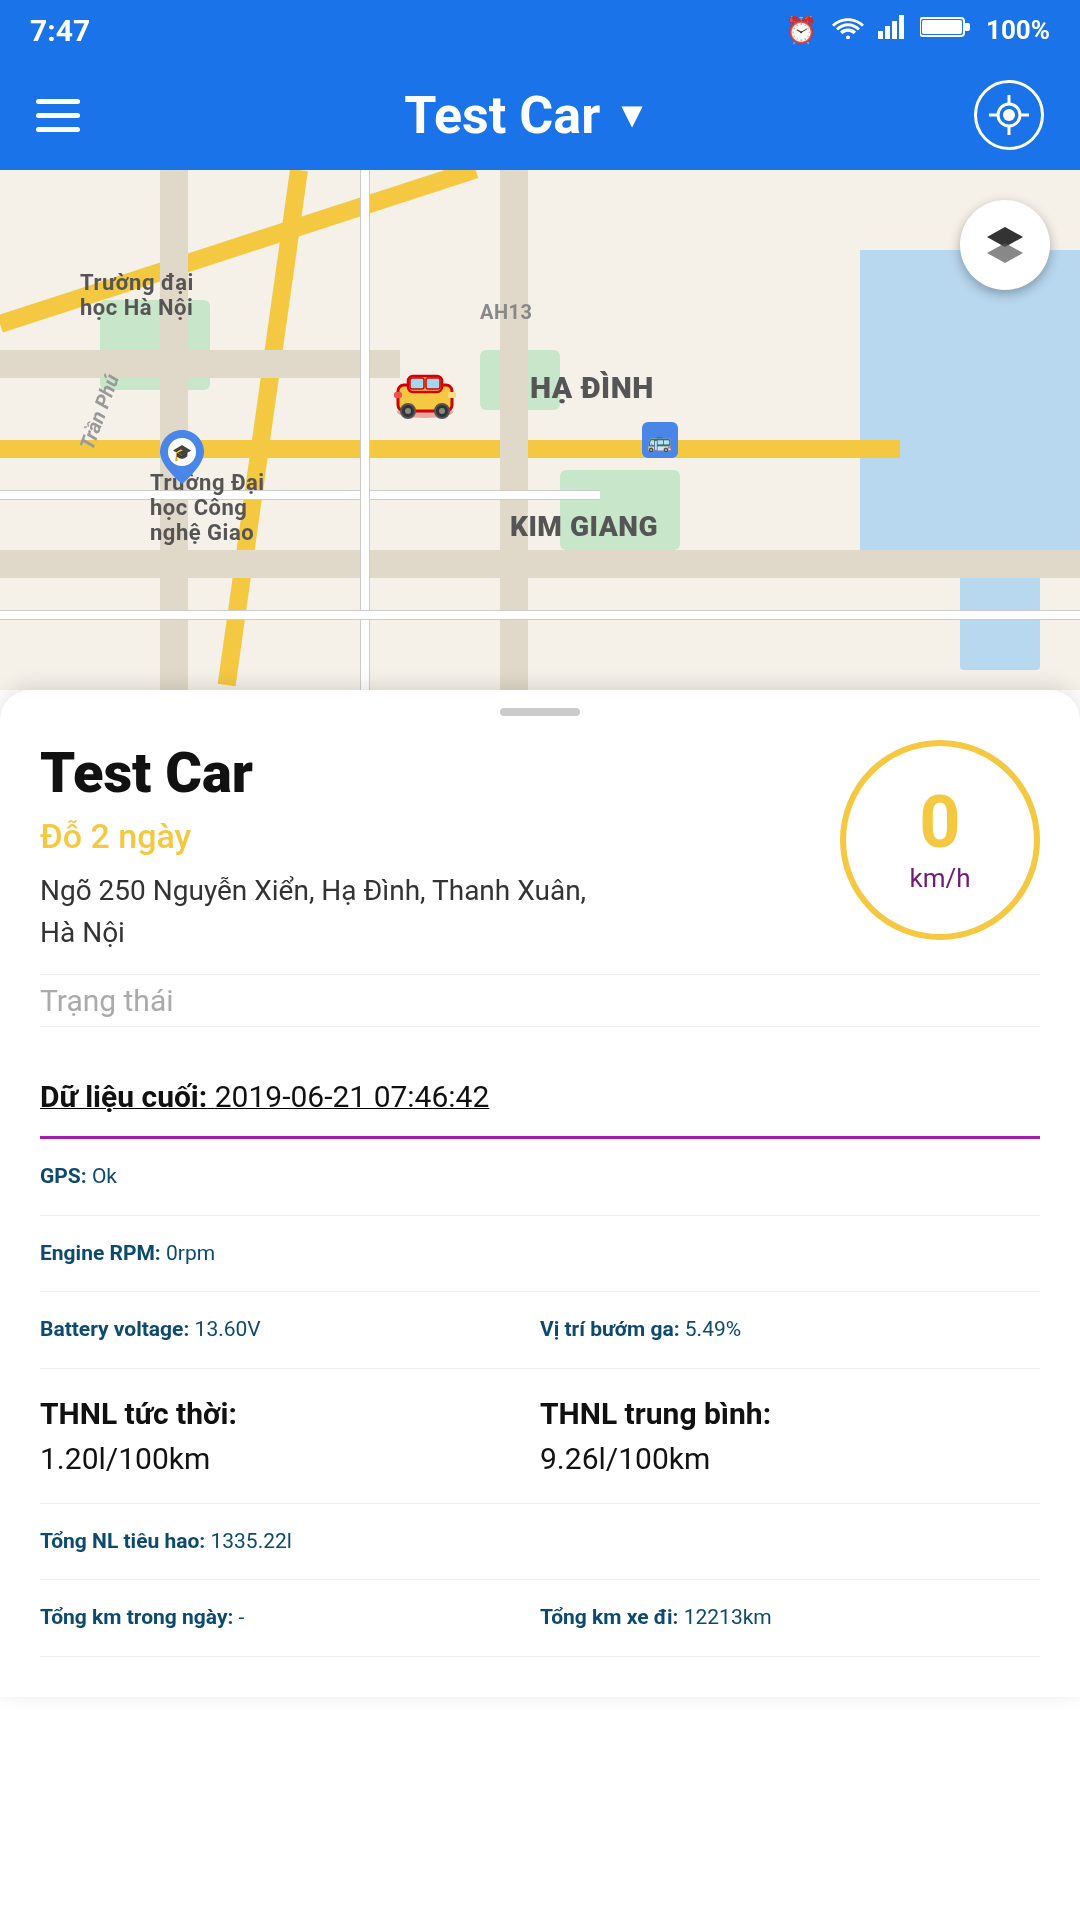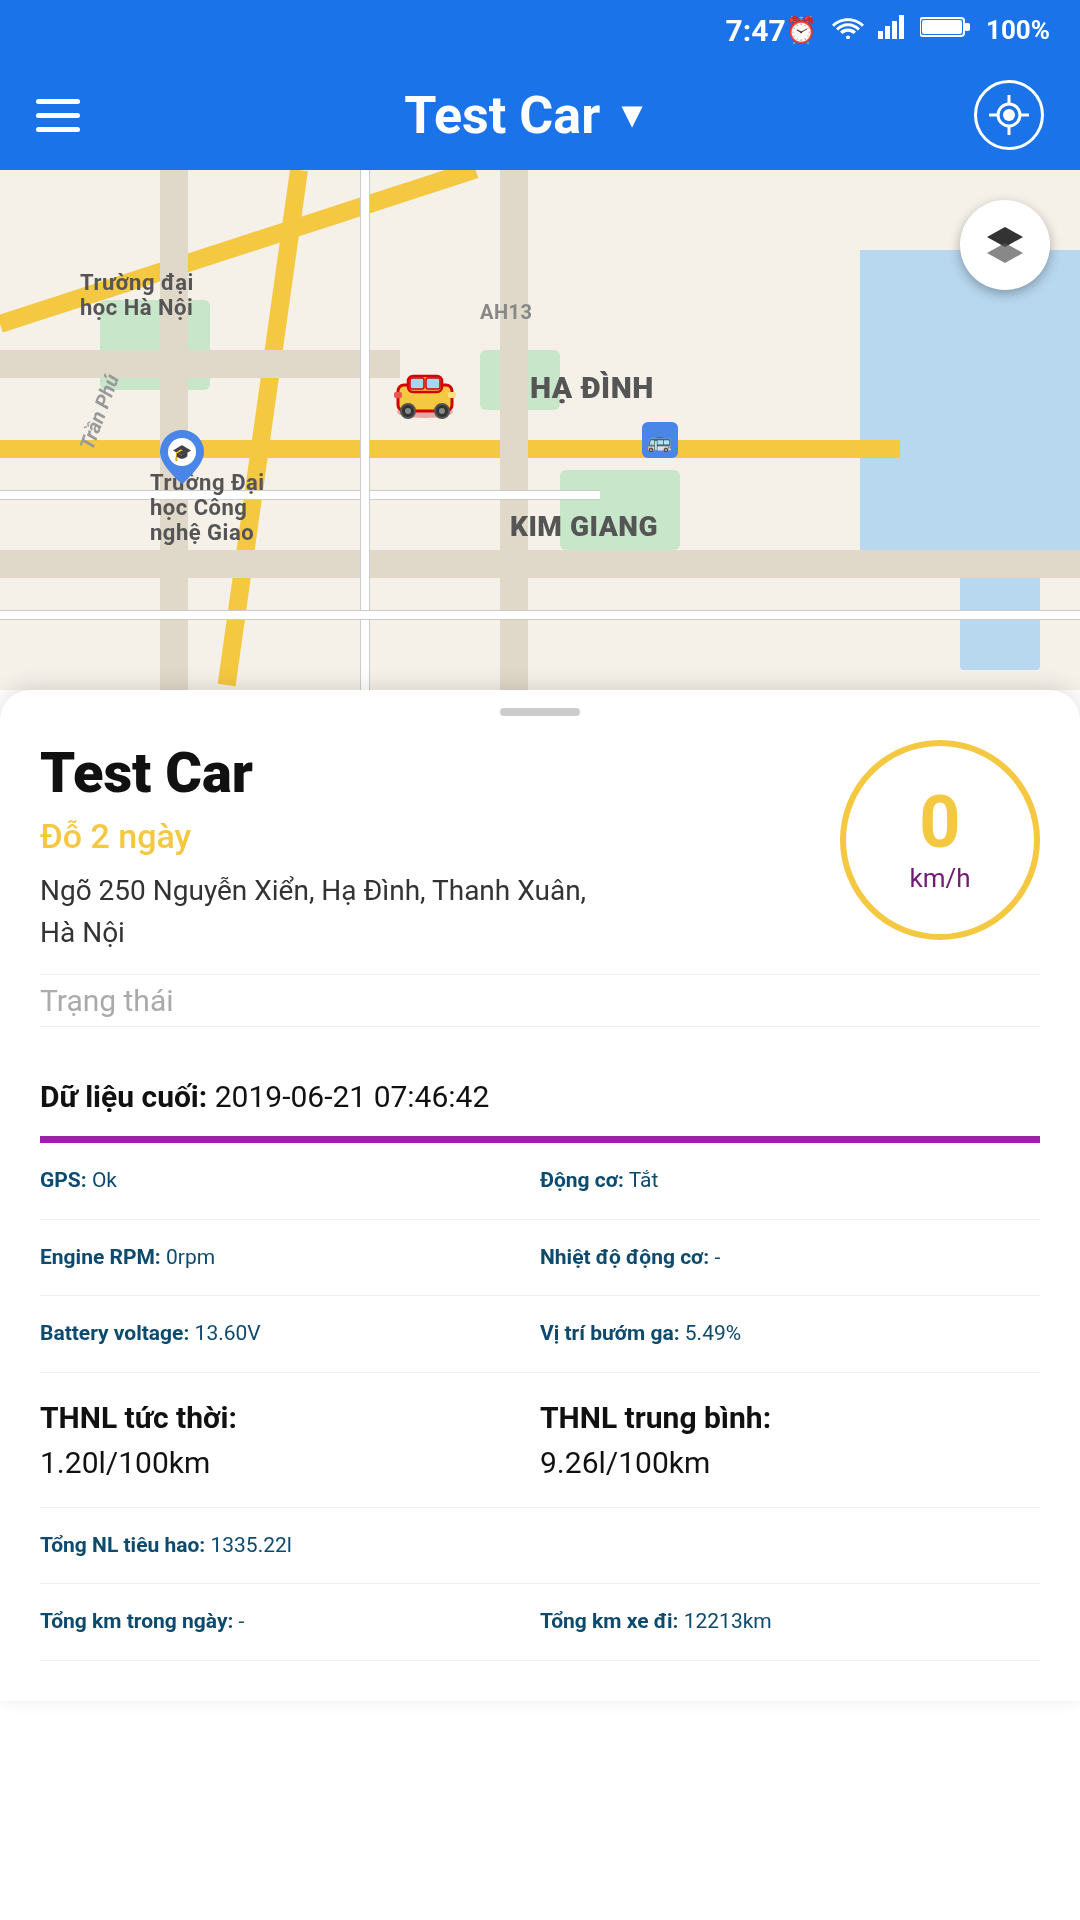--- a/index.html
+++ b/index.html
@@ -13,21 +13,21 @@
       overflow-x: hidden;
     }
 
     
     .status-bar {
       width: 100%;
       height: 60px;
       background: #1a73e8;
       display: flex;
       align-items: center;
-      justify-content: flex-end;
+      justify-content: space-between;
       padding: 0 30px;
       color: #fff;
       font-size: 28px;
       font-weight: 500;
     }
     .status-left { font-size: 30px; font-weight: bold; }
     .status-right {
       display: flex;
       align-items: center;
       gap: 14px;
@@ -270,21 +270,22 @@
     .trang-thai-label {
       font-size: 30px;
       color: #aaa;
     }
 
     
     .data-section { padding: 0; }
 
     .data-row-full {
       padding: 22px 0;
-      border-bottom: 7px solid #a21caf;
+      border-bottom: 3px solid #a21caf;
+      text-decoration: underline;
     }
     .data-item-full {
       font-size: 30px;
       color: #111;
     }
     .data-item-full strong { font-weight: 700; }
 
     .data-row {
       display: flex;
       padding: 22px 0;
@@ -468,39 +469,27 @@
       </span>
     </div>
 
     <div class="data-row">
       <div class="data-col">
         <span class="data-item">
           <strong>GPS:</strong>
           <span>Ok</span>
         </span>
       </div>
-      <div class="data-col">
-        <span class="data-item">
-          <strong>Động cơ:</strong>
-          <span>Tắt</span>
-        </span>
-      </div>
     </div>
 
     <div class="data-row">
       <div class="data-col">
         <span class="data-item">
           <strong>Engine RPM:</strong>
           <span>0rpm</span>
-        </span>
-      </div>
-      <div class="data-col">
-        <span class="data-item">
-          <strong>Nhiệt độ động cơ:</strong>
-          <span>-</span>
         </span>
       </div>
     </div>
 
     <div class="data-row">
       <div class="data-col">
         <span class="data-item">
           <strong>Battery voltage:</strong>
           <span>13.60V</span>
         </span>

